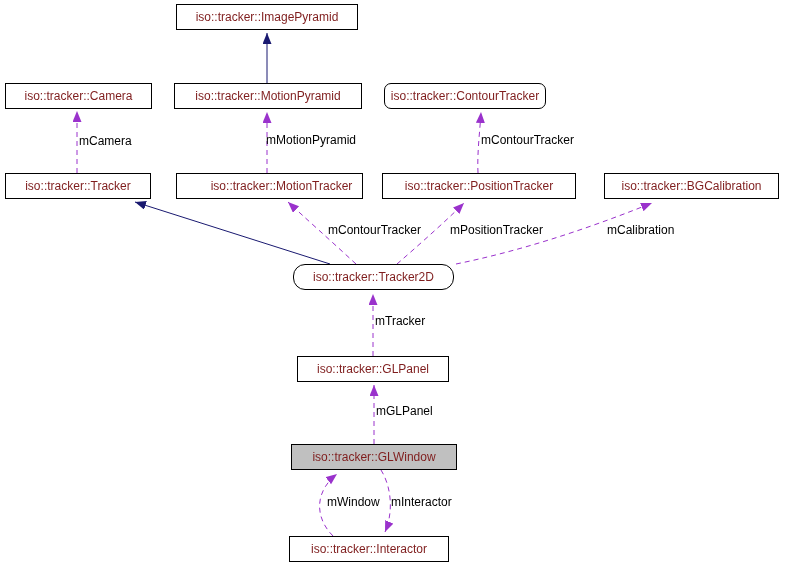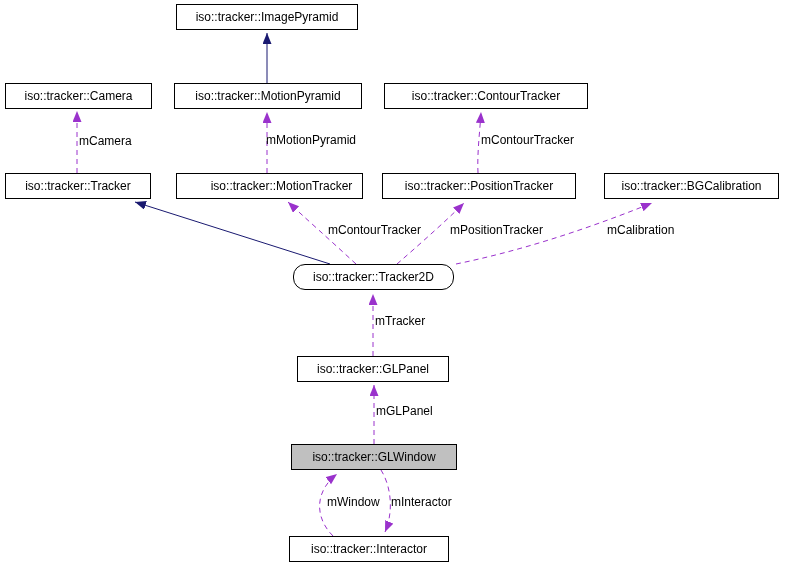--- a/index.html
+++ b/index.html
@@ -3,21 +3,21 @@
 <meta charset="utf-8">
 <style>
   html,body { margin:0; padding:0; background:#ffffff; }
   .canvas {
     position:relative; width:785px; height:568px; background:#ffffff;
     font-family:"Liberation Sans", sans-serif; overflow:hidden;
   }
   .edges { position:absolute; left:0; top:0; width:785px; height:568px; }
   .node {
     position:absolute; box-sizing:border-box; height:26px;
-    border:1px solid #000000; background:#ffffff; color:#000000;
+    border:1px solid #000000; background:#ffffff; color:#7f1d1d;
     font-size:12px; line-height:24px; text-align:center; white-space:nowrap;
     cursor:pointer;
   }
   .node.highlight { background:#c0c0c0; }
   .edge-label {
     position:absolute; color:#000000; font-size:12px; white-space:nowrap;
     line-height:13px;
   }
   .collab { stroke:#9a32cc; fill:none; stroke-width:1; stroke-dasharray:5,4; }
   .inherit { stroke:#191970; fill:none; stroke-width:1; }
@@ -48,21 +48,21 @@
     <path class="collab" d="M456,264 C515,252 580,232 652,203" marker-end="url(#ah-purple)"></path>
     <path class="collab" d="M373,356 L373,294" marker-end="url(#ah-purple)"></path>
     <path class="collab" d="M374,444 L374,385" marker-end="url(#ah-purple)"></path>
     <path class="collab" d="M333,536 C314,517 315,491 337,474" marker-end="url(#ah-purple)"></path>
     <path class="collab" d="M381,470 C391,486 394,511 385,532" marker-end="url(#ah-purple)"></path>
   </svg>
 
   <div class="node" style="left:176px;top:4px;width:182px;">iso::tracker::ImagePyramid</div>
   <div class="node" style="left:5px;top:83px;width:147px;">iso::tracker::Camera</div>
   <div class="node" style="left:174px;top:83px;width:188px;">iso::tracker::MotionPyramid</div>
-  <div class="node" style="left:384px;top:83px;width:204px;">iso::tracker::ContourTracker</div>
+  <div class="node" style="left:384px;top:83px;width:162px;border-radius:7px;">iso::tracker::ContourTracker</div>
   <div class="node" style="left:5px;top:173px;width:146px;">iso::tracker::Tracker</div>
   <div class="node" style="left:176px;top:173px;width:187px;padding-left:24px;">iso::tracker::MotionTracker</div>
   <div class="node" style="left:382px;top:173px;width:194px;">iso::tracker::PositionTracker</div>
   <div class="node" style="left:604px;top:173px;width:175px;">iso::tracker::BGCalibration</div>
   <div class="node" style="left:293px;top:264px;width:161px;border-radius:12px;">iso::tracker::Tracker2D</div>
   <div class="node" style="left:297px;top:356px;width:152px;">iso::tracker::GLPanel</div>
   <div class="node highlight" style="left:291px;top:444px;width:166px;">iso::tracker::GLWindow</div>
   <div class="node" style="left:289px;top:536px;width:160px;">iso::tracker::Interactor</div>
 
   <div class="edge-label" style="left:79px;top:135px;">mCamera</div>

